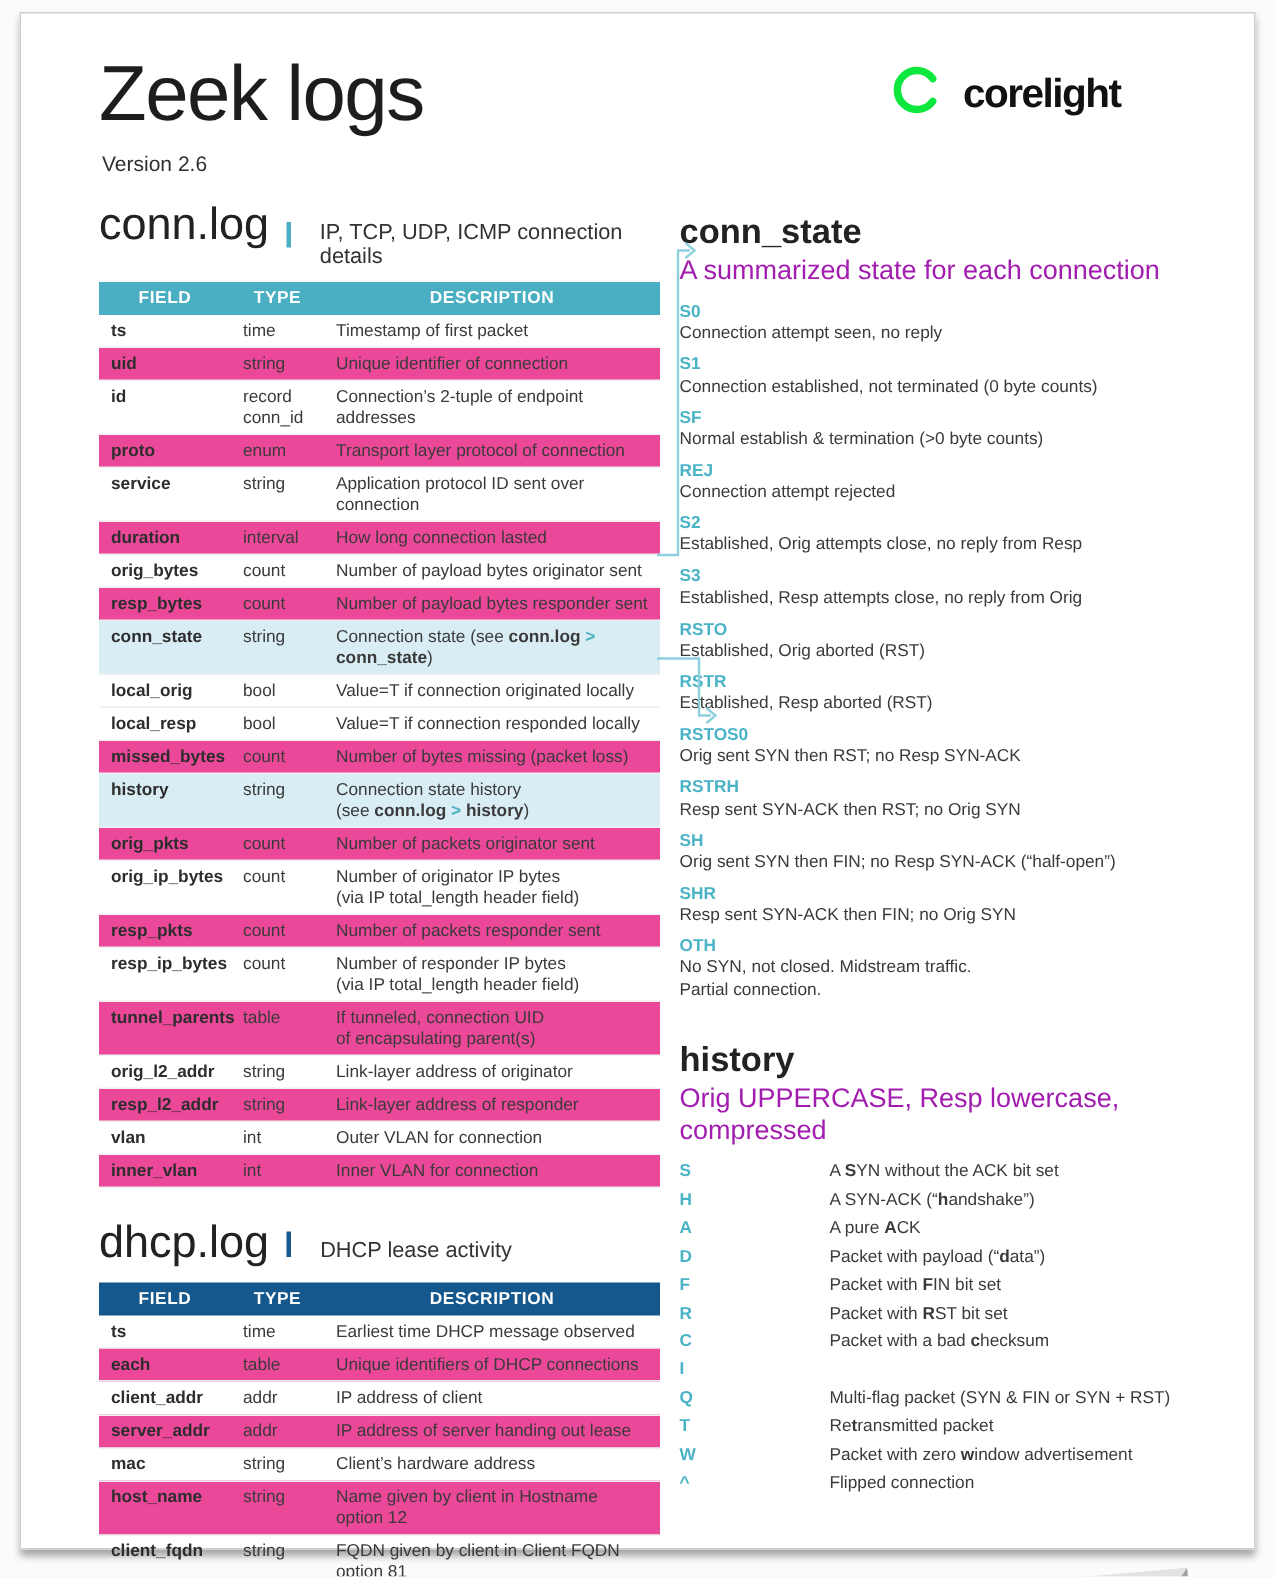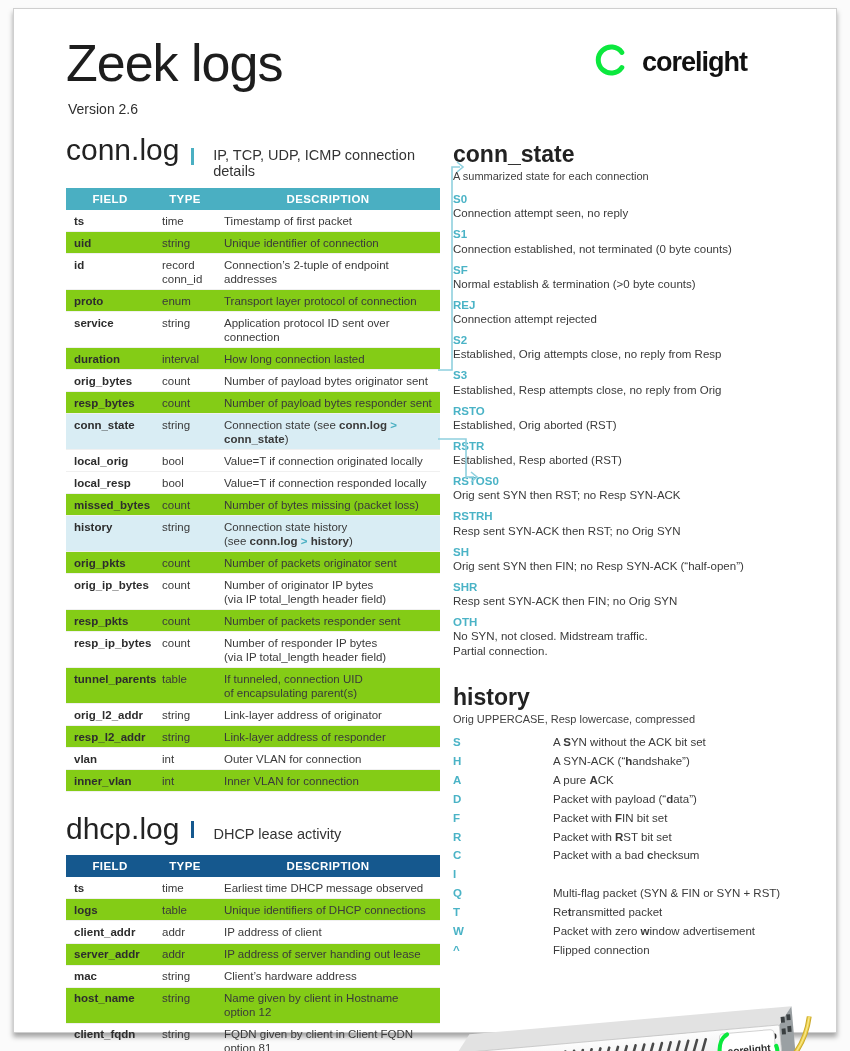--- a/index.html
+++ b/index.html
@@ -18,28 +18,28 @@
   .log-head{display:flex;align-items:baseline;margin:0 0 9px 0;}
   .log-name{font-size:30px;color:#222;}
   .log-div{display:inline-block;width:3px;height:17px;margin:0 9px 0 12px;align-self:center;background:var(--accent,#4aafc2);}
   .log-sub{font-size:14.5px;color:#333;margin-left:10px;}
   table{width:100%;border-collapse:collapse;table-layout:fixed;}
   th{background:var(--accent,#4aafc2);color:#fff;font-size:11.5px;letter-spacing:.4px;
      text-align:center;padding:5px 8px;font-weight:bold;}
   td{font-size:11.5px;line-height:1.22;padding:3.5px 8px;vertical-align:top;color:#3a3a3a;}
   col.c-field{width:88px;} col.c-type{width:62px;}
   tbody tr{border-bottom:1px solid #f0f0f0;}
-  tr.alt{background:#84cc16;} tr.hl{background:#d9edf4;}
+  tr.alt{background:#ec4899;} tr.hl{background:#d9edf4;}
   td.f{font-weight:bold;color:#2d2d2d;}
   td b{font-weight:bold;}
   .accent-gt{color:#4aafc2;font-weight:bold;}
   .log-section{margin-bottom:20px;}
   
   .section-title{font-size:23px;color:#222;margin:0 0 2px 0;}
-  .section-sub{font-size:11px;color:#404040;margin:2px 0 10px 0;}
+  .section-sub{font-size:18px;color:#a21caf;margin:2px 0 10px 0;}
   .kv{display:flex;font-size:11.5px;line-height:1.25;}
   .kv .code{width:100px;flex:none;font-weight:bold;color:#4ab3c6;}
   .kv .desc{flex:1;color:#3a3a3a;}
   .list-connstate .kv{margin-bottom:6.5px;flex-direction:column;}
   .list-history .kv{margin-bottom:4.5px;}
   .section-history{margin-top:26px;}
   
   .connector-overlay{position:absolute;left:0;top:0;width:822px;height:1023px;pointer-events:none;}
   
   .sensor-figure{margin:30px 0 0 -14px;width:382px;}
@@ -227,21 +227,21 @@
                   <th>DESCRIPTION</th>
                 </tr>
               </thead>
               <tbody>
                 <tr>
                   <td class="f">ts</td>
                   <td>time</td>
                   <td>Earliest time DHCP message observed</td>
                 </tr>
                 <tr class="alt">
-                  <td class="f">logs</td>
+                  <td class="f">each</td>
                   <td>table</td>
                   <td>Unique identifiers of DHCP connections</td>
                 </tr>
                 <tr>
                   <td class="f">client_addr</td>
                   <td>addr</td>
                   <td>IP address of client</td>
                 </tr>
                 <tr class="alt">
                   <td class="f">server_addr</td>

